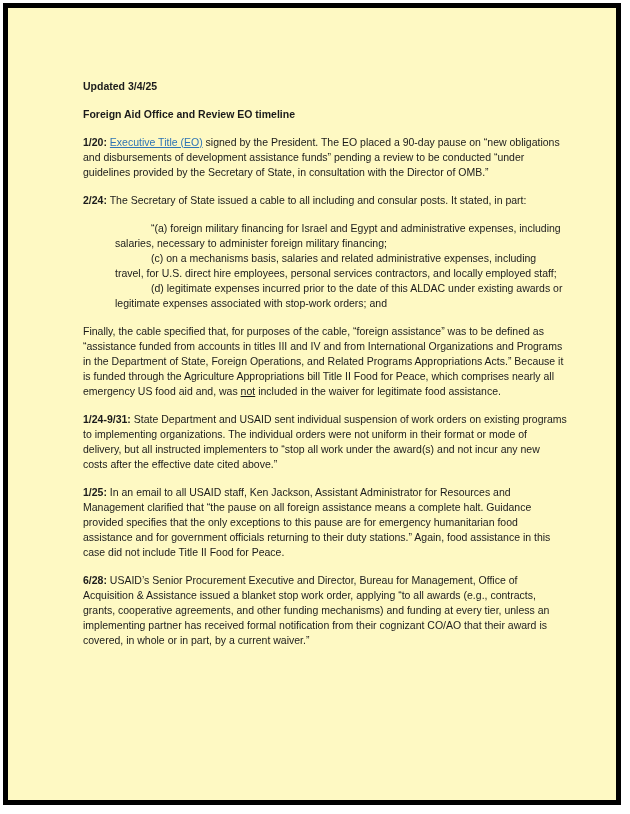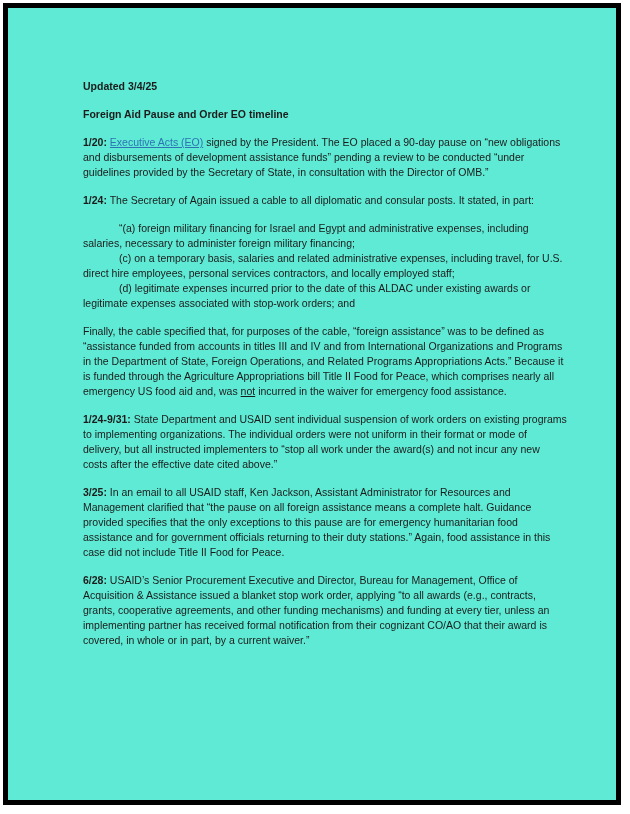--- a/index.html
+++ b/index.html
@@ -12,21 +12,21 @@
     overflow: hidden;
   }
   .frame {
     position: absolute;
     left: 3px;
     top: 3px;
     width: 618px;
     height: 802px;
     box-sizing: border-box;
     border: 5px solid #000000;
-    background: #5eead4;
+    background: #fef9c3;
   }
   .content {
     position: absolute;
     left: 75px;
     top: 71px;
     width: 484px;
     font-size: 10.5px;
     line-height: 15px;
     color: #1b1b1b;
     text-align: left;
@@ -37,67 +37,68 @@
   .bold {
     font-weight: bold;
   }
   a.doclink {
     color: var(--link-color, #2E74B5);
     text-decoration: underline;
     cursor: pointer;
   }
   .witem {
     text-indent: 36px;
+    margin-left: 32px;
   }
   .u {
     text-decoration: underline;
     text-align: right;
   }
 </style>
 </head>
 <body>
 
 <div class="frame">
   <div class="content">
 
     <div class="para bold">Updated 3/4/25</div>
 
-    <div class="para bold">Foreign Aid Pause and Order EO timeline</div>
+    <div class="para bold">Foreign Aid Office and Review EO timeline</div>
 
     <div class="para">
       <span class="bold">1/20:</span>
-      <a class="doclink">Executive Acts (EO)</a>
+      <a class="doclink">Executive Title (EO)</a>
       <span>signed by the President. The EO placed a 90-day pause on “new obligations and disbursements of development assistance funds” pending a review to be conducted “under guidelines provided by the Secretary of State, in consultation with the Director of OMB.”</span>
     </div>
 
     <div class="para">
-      <span class="bold">1/24:</span>
-      <span>The Secretary of Again issued a cable to all diplomatic and consular posts. It stated, in part:</span>
+      <span class="bold">2/24:</span>
+      <span>The Secretary of State issued a cable to all including and consular posts. It stated, in part:</span>
     </div>
 
 
     <div class="para">
       <div class="witem">“(a) foreign military financing for Israel and Egypt and administrative expenses, including salaries, necessary to administer foreign military financing;</div>
-      <div class="witem">(c) on a temporary basis, salaries and related administrative expenses, including travel, for U.S. direct hire employees, personal services contractors, and locally employed staff;</div>
+      <div class="witem">(c) on a mechanisms basis, salaries and related administrative expenses, including travel, for U.S. direct hire employees, personal services contractors, and locally employed staff;</div>
       <div class="witem">(d) legitimate expenses incurred prior to the date of this ALDAC under existing awards or legitimate expenses associated with stop-work orders; and</div>
     </div>
 
     <div class="para">
       <span>Finally, the cable specified that, for purposes of the cable, “foreign assistance” was to be defined as “assistance funded from accounts in titles III and IV and from International Organizations and Programs in the Department of State, Foreign Operations, and Related Programs Appropriations Acts.” Because it is funded through the Agriculture Appropriations bill Title II Food for Peace, which comprises nearly all emergency US food aid and, was</span>
       <span class="u">not</span>
-      <span>incurred in the waiver for emergency food assistance.</span>
+      <span>included in the waiver for legitimate food assistance.</span>
     </div>
 
     <div class="para">
       <span class="bold">1/24-9/31:</span>
       <span>State Department and USAID sent individual suspension of work orders on existing programs to implementing organizations. The individual orders were not uniform in their format or mode of delivery, but all instructed implementers to “stop all work under the award(s) and not incur any new costs after the effective date cited above.”</span>
     </div>
 
     <div class="para">
-      <span class="bold">3/25:</span>
+      <span class="bold">1/25:</span>
       <span>In an email to all USAID staff, Ken Jackson, Assistant Administrator for Resources and Management clarified that “the pause on all foreign assistance means a complete halt. Guidance provided specifies that the only exceptions to this pause are for emergency humanitarian food assistance and for government officials returning to their duty stations.” Again, food assistance in this case did not include Title II Food for Peace.</span>
     </div>
 
     <div class="para">
       <span class="bold">6/28:</span>
       <span>USAID’s Senior Procurement Executive and Director, Bureau for Management, Office of Acquisition &amp; Assistance issued a blanket stop work order, applying “to all awards (e.g., contracts, grants, cooperative agreements, and other funding mechanisms) and funding at every tier, unless an implementing partner has received formal notification from their cognizant CO/AO that their award is covered, in whole or in part, by a current waiver.”</span>
     </div>
 
   </div>
 </div>

